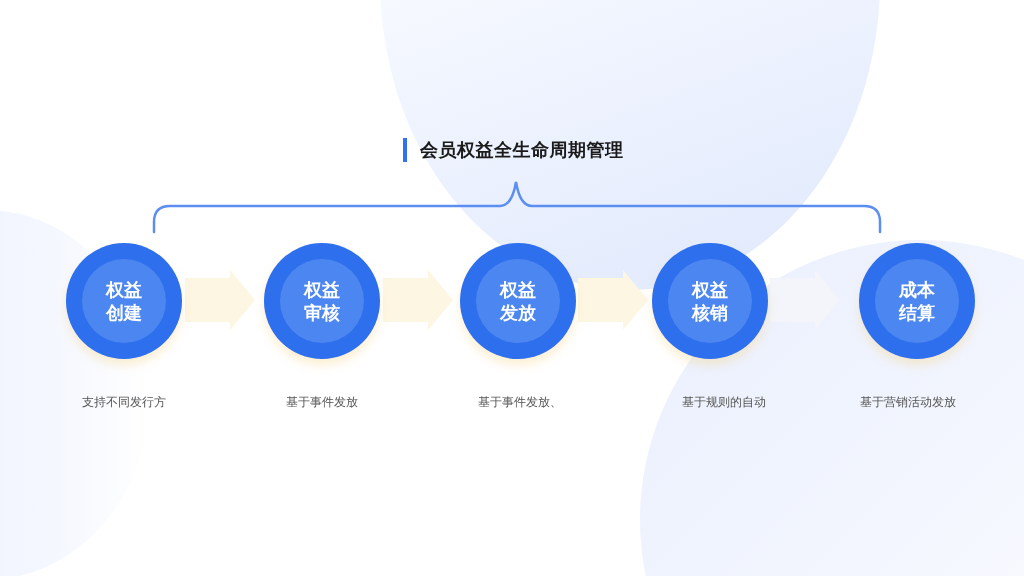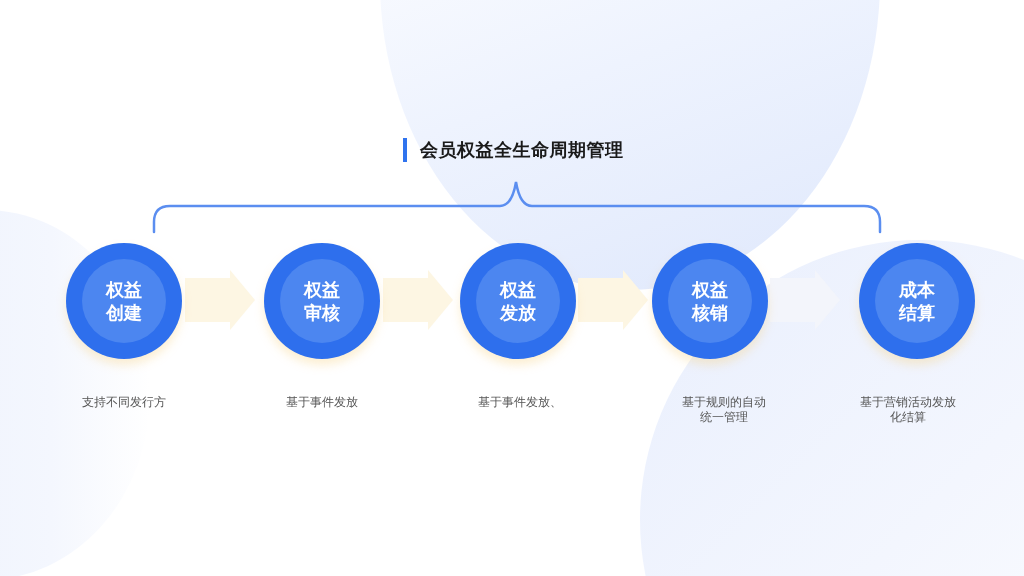--- a/index.html
+++ b/index.html
@@ -83,18 +83,16 @@
   <div>支持不同发行方</div>
 </div>
 <div class="desc" style="left:242px">
   <div>基于事件发放</div>
 </div>
 <div class="desc" style="left:440px">
   <div>基于事件发放、</div>
 </div>
 <div class="desc" style="left:644px">
   <div>基于规则的自动</div>
-  <div>统一管理</div>
 </div>
 <div class="desc" style="left:828px">
   <div>基于营销活动发放</div>
-  <div>化结算</div>
 </div>
 
 </body></html>

